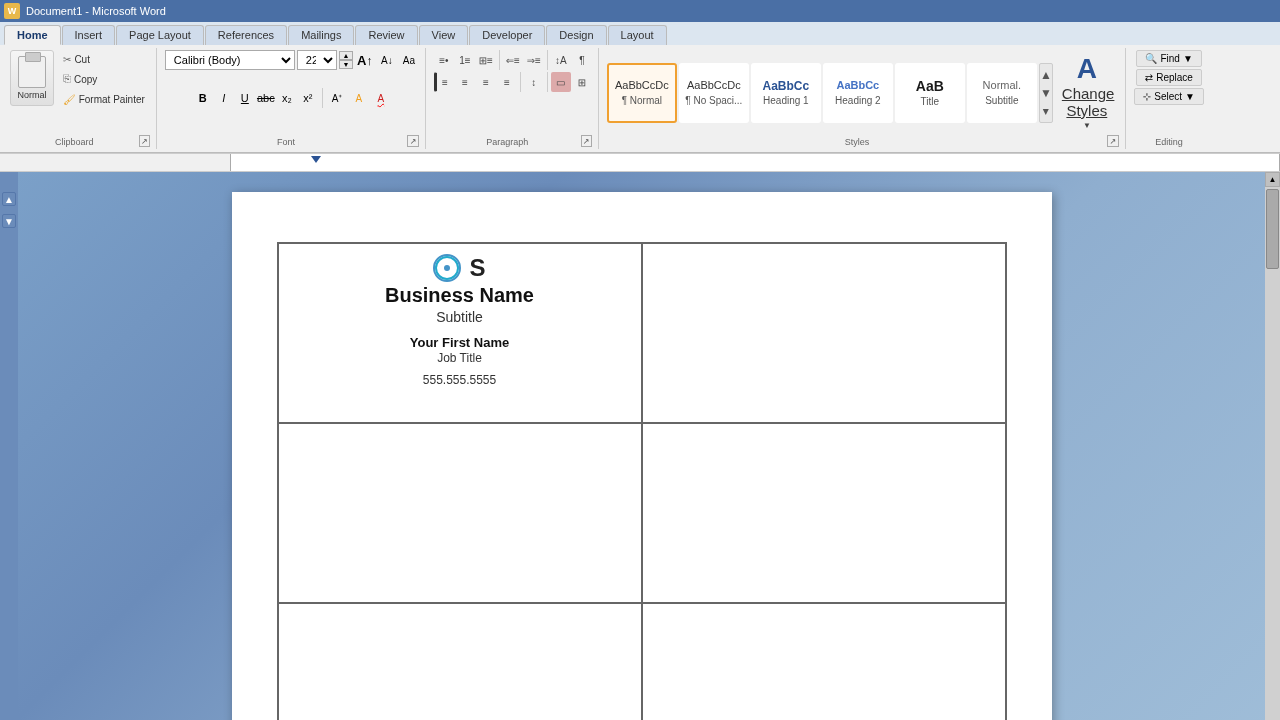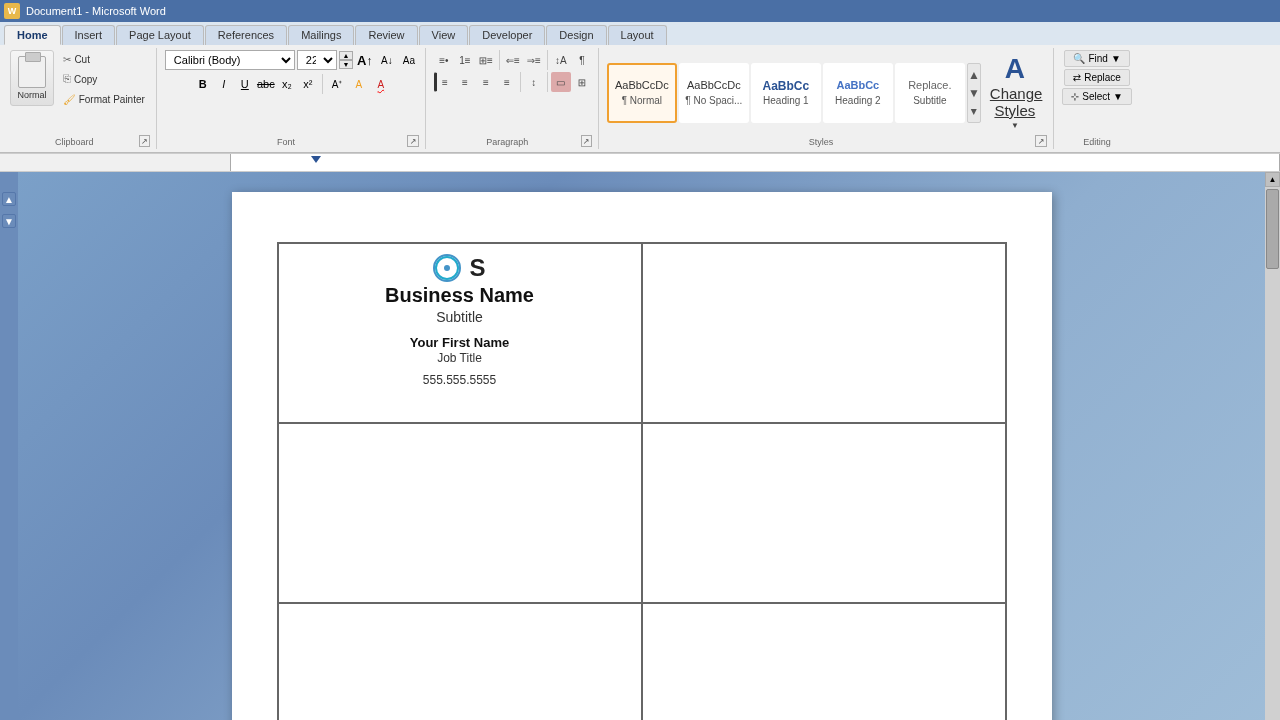--- a/index.html
+++ b/index.html
@@ -154,21 +154,21 @@
       gap: 3px;
       height: 18px;
     }
     .scissors-icon { color: #666; font-size: 10px; }
     .copy-icon { color: #666; font-size: 10px; }
     .format-painter-icon { color: #e8a020; font-size: 10px; }
 
     
     .font-group .group-content {
       flex-direction: column;
-      gap: 4px;
+      gap: 18px;
     }
     .font-row {
       display: flex;
       align-items: center;
       gap: 2px;
     }
     .font-selector {
       width: 130px;
       height: 20px;
       font-size: 11px;
@@ -705,22 +705,26 @@
           <div class="style-label">¶ No Spaci...</div>
         </div>
         <div class="style-item heading1">
           <div class="style-preview">AaBbCc</div>
           <div class="style-label">Heading 1</div>
         </div>
         <div class="style-item heading2">
           <div class="style-preview">AaBbCc</div>
           <div class="style-label">Heading 2</div>
         </div>
+        <div class="style-item title">
+          <div class="style-preview">AaB</div>
+          <div class="style-label">Title</div>
+        </div>
         <div class="style-item subtitle">
-          <div class="style-preview">Replace.</div>
+          <div class="style-preview">Normal.</div>
           <div class="style-label">Subtitle</div>
         </div>
         <div class="styles-scroll-btn">
           <span>▲</span>
           <span>▼</span>
           <span>▾</span>
         </div>
         <div class="change-styles-btn">
           <div class="change-styles-big-a">A</div>
           <div class="change-styles-label">Change<br>Styles</div>

